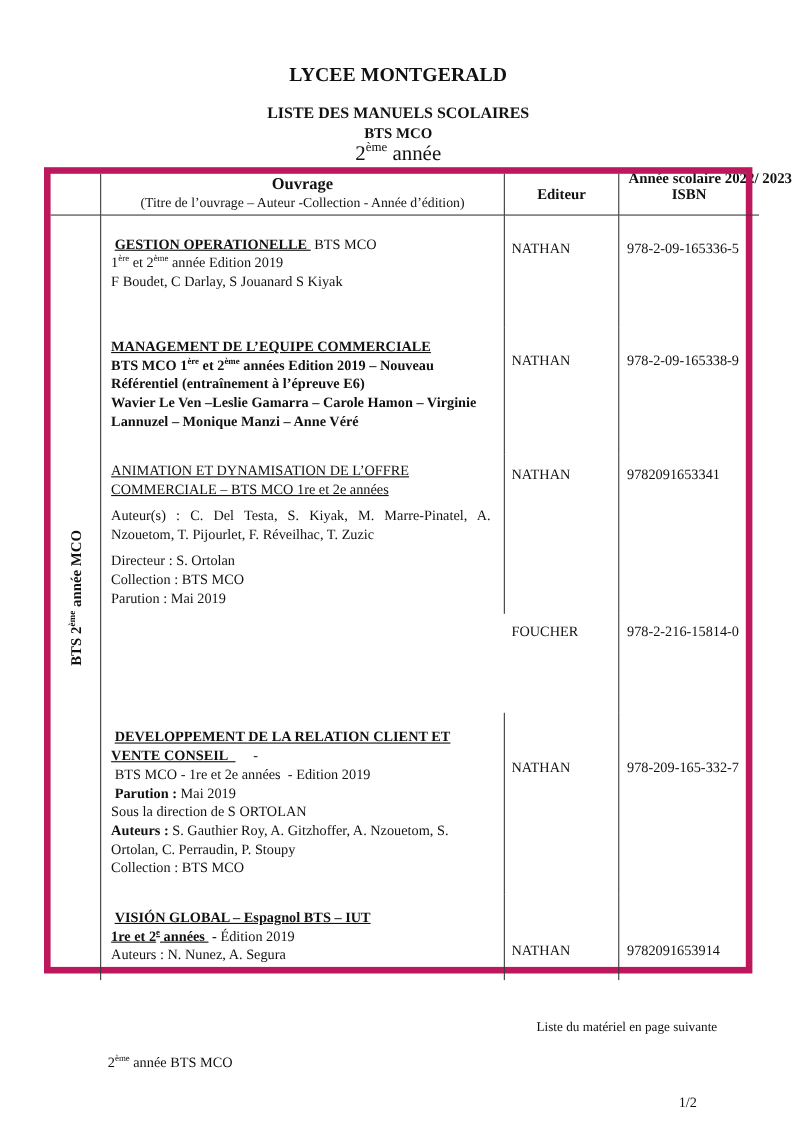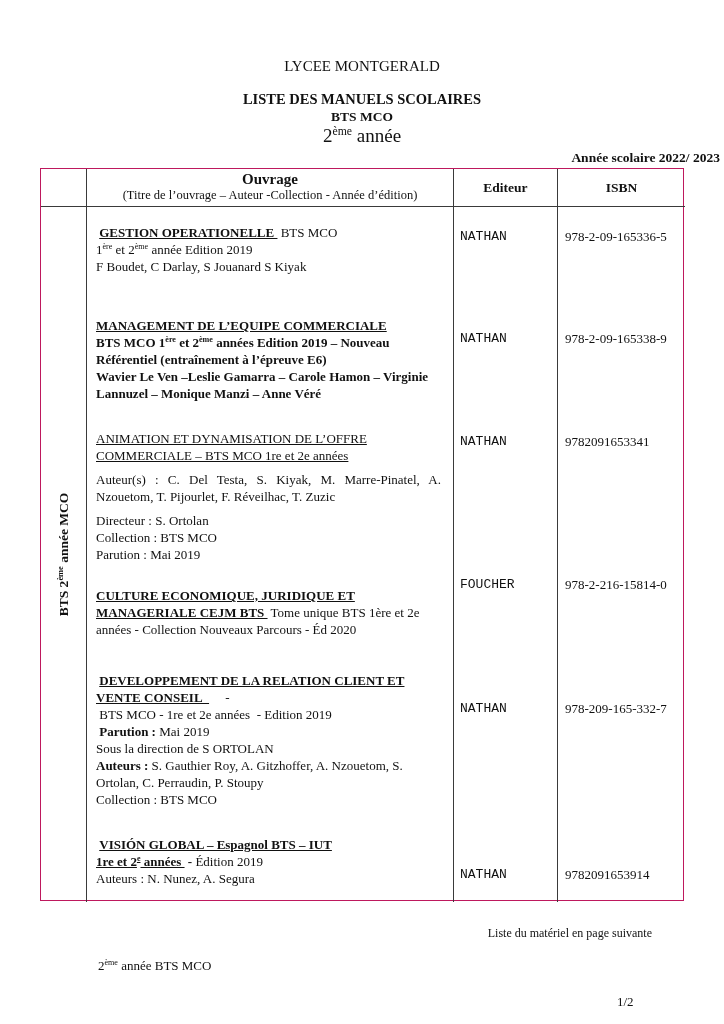--- a/index.html
+++ b/index.html
@@ -10,55 +10,55 @@
     font-family:"Liberation Serif","DejaVu Serif",serif;
     color:#111;
     overflow:hidden;
   }
   .b{font-weight:bold;}
   .u{text-decoration:underline;}
   .sup{vertical-align:super;font-size:0.62em;line-height:0;}
 
   
   .doc-header{position:absolute;top:58px;left:0;right:0;text-align:center;}
-  .dh1{font-size:15px;font-weight:normal;margin:0 0 16px 0;}
+  .dh1{font-size:18px;font-weight:bold;margin:0 0 16px 0;}
   .dh2{font-size:14.5px;font-weight:bold;margin:0;}
   .dh3{font-size:13.5px;font-weight:bold;margin:1px 0 0 0;}
   .dh4{font-size:19px;margin:0;}
   .dh5{font-size:13.5px;font-weight:bold;margin:3px 4px 0 0;text-align:right;}
 
   
   .tbl{
-    position:absolute;left:40px;top:168px;
+    position:absolute;left:40px;top:152px;
     width:644px;height:733px;
     display:grid;
     grid-template-columns:46px 367px 104px 127px;
     grid-template-rows:38px 102px 115px 145px 90px 165px 78px;
-    border:1px solid #be185d;
+    border:6px solid #be185d;
     box-sizing:border-box;
     font-size:13px;line-height:17px;
   }
   .cell{box-sizing:border-box;overflow:visible;}
   .br{border-right:1px solid #3a3a3a;}
   .bb{border-bottom:1px solid #3a3a3a;}
   .th-ouvrage{text-align:center;padding-top:1px;}
   .th-ouvrage .big{font-size:15px;font-weight:bold;line-height:18px;}
   .th-ouvrage .small{font-size:12.5px;line-height:15px;}
   .th-mid{display:flex;align-items:center;justify-content:center;font-weight:bold;font-size:13.5px;}
   .label-cell{
     grid-column:1;grid-row:2 / span 6;
     display:flex;align-items:center;justify-content:center;
   }
   .vlabel{
     transform:rotate(-90deg);
     white-space:nowrap;
     font-weight:bold;font-size:13.5px;
   }
   .ouvrage-cell{grid-column:2;padding-left:9px;padding-right:12px;}
-  .editeur-cell{grid-column:3;padding-left:6px;font-family:Liberation Mono, monospace;}
+  .editeur-cell{grid-column:3;padding-left:6px;}
   .isbn-cell{grid-column:4;padding-left:7px;}
   .para{margin:0;}
   .para.gap{margin-top:7px;}
   .para.just{text-align:justify;}
 
   
   .footer-left{position:absolute;left:98px;top:958px;font-size:13px;}
   .footer-page{position:absolute;left:617px;top:962px;font-size:13px;margin-top:32px;}
   .footer-note{position:absolute;right:72px;top:926px;font-size:12px;}
 </style>
@@ -105,23 +105,20 @@
       <div class="cell isbn-cell" style="grid-row: 3; padding-top: 21px;">978-2-09-165338-9</div>
       <div class="cell br ouvrage-cell" style="grid-row: 4; padding-top: 6px;">
         <div class="para"><span class="u">ANIMATION ET DYNAMISATION DE L’OFFRE COMMERCIALE – BTS MCO 1re et 2e années</span></div>
         <div class="para gap just"><span>Auteur(s) : C. Del Testa, S. Kiyak, M. Marre-Pinatel, A. Nzouetom, T. Pijourlet, F. Réveilhac, T. Zuzic</span></div>
         <div class="para gap"><span>Directeur : S. Ortolan</span></div>
         <div class="para"><span>Collection : BTS MCO</span></div>
         <div class="para"><span>Parution : Mai 2019</span></div>
       </div>
       <div class="cell br editeur-cell" style="grid-row: 4; padding-top: 9px;">NATHAN</div>
       <div class="cell isbn-cell" style="grid-row: 4; padding-top: 9px;">9782091653341</div>
-      <div class="cell br ouvrage-cell" style="grid-row: 5; padding-top: 18px;">
-        <div class="para"><span class="b u">CULTURE ECONOMIQUE, JURIDIQUE ET MANAGERIALE CEJM BTS&nbsp;</span><span> Tome unique BTS 1ère et 2e années - Collection Nouveaux Parcours - Éd 2020</span></div>
-      </div>
       <div class="cell br editeur-cell" style="grid-row: 5; padding-top: 7px;">FOUCHER</div>
       <div class="cell isbn-cell" style="grid-row: 5; padding-top: 7px;">978-2-216-15814-0</div>
       <div class="cell br ouvrage-cell" style="grid-row: 6; padding-top: 13px;">
         <div class="para"><span>&nbsp;</span><span class="b u">DEVELOPPEMENT DE LA RELATION CLIENT ET VENTE CONSEIL&nbsp;&nbsp;</span><span>&nbsp;&nbsp;&nbsp;&nbsp;&nbsp;-</span></div>
         <div class="para"><span>&nbsp;BTS MCO - 1re et 2e années&nbsp; - Edition 2019</span></div>
         <div class="para"><span>&nbsp;</span><span class="b">Parution :</span><span> Mai 2019</span></div>
         <div class="para"><span>Sous la direction de S ORTOLAN</span></div>
         <div class="para"><span class="b">Auteurs :</span><span> S. Gauthier Roy, A. Gitzhoffer, A. Nzouetom, S. Ortolan, C. Perraudin, P. Stoupy</span></div>
         <div class="para"><span>Collection : BTS MCO</span></div>
       </div>

